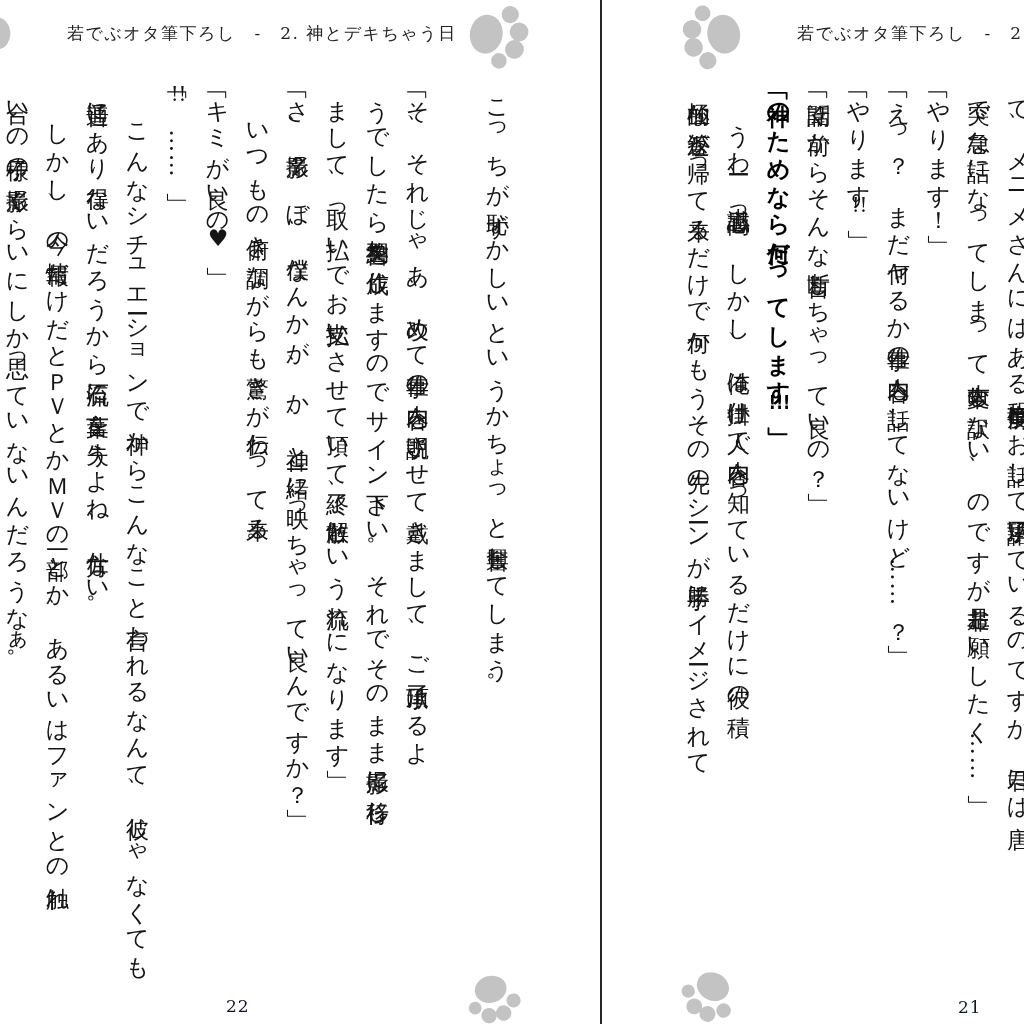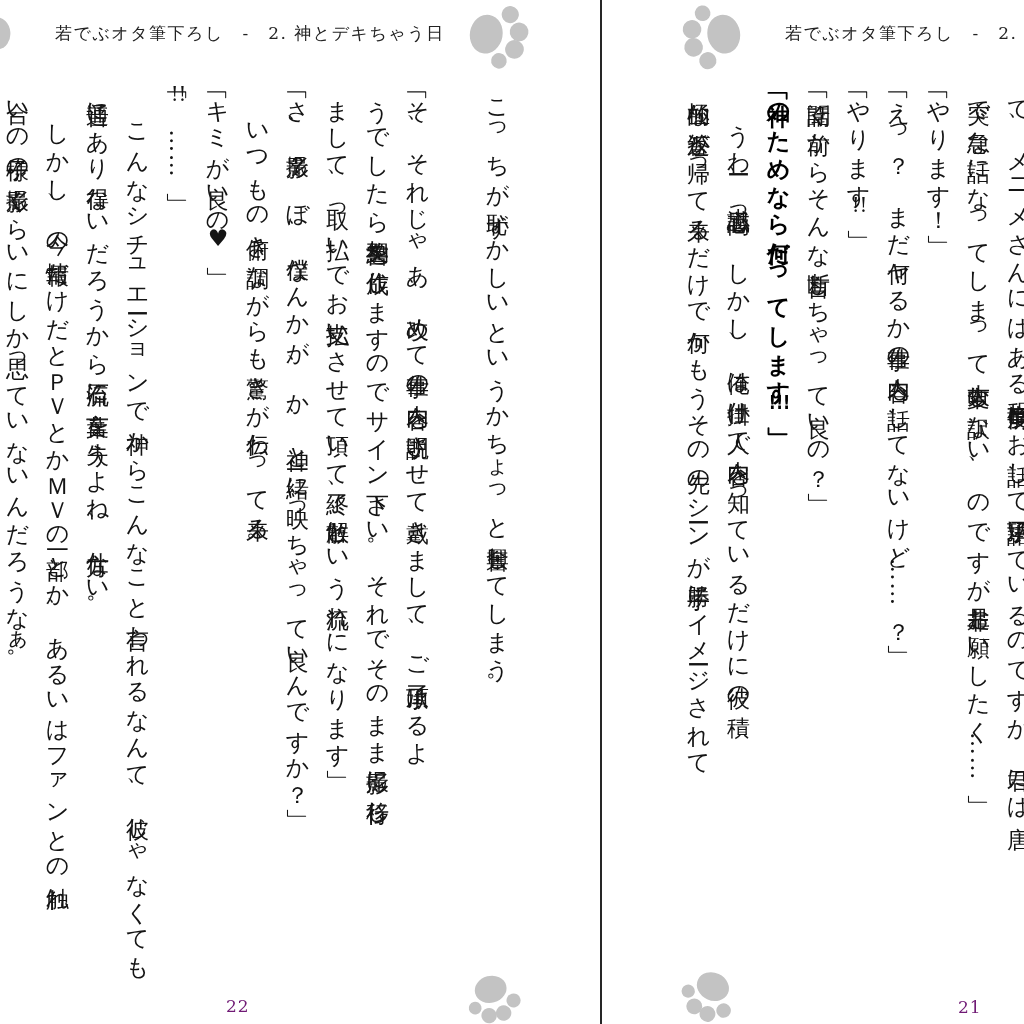--- a/index.html
+++ b/index.html
@@ -7,20 +7,21 @@
     width:1024px;height:1024px;position:relative;overflow:hidden;
     background:#ffffff;
     font-family:"DejaVu Serif","Liberation Serif",serif;
     color:#111111;
   }
   .page{position:absolute;top:0;height:1024px;}
   .page-header{
     position:absolute;top:22px;
     font-size:17px;letter-spacing:1.5px;color:#222;
     white-space:nowrap;
+    margin-left:12px;
   }
   .divider{
     position:absolute;left:600px;top:0;width:2px;height:1024px;
     background:#262626;
   }
   .textblock{
     position:absolute;top:84px;height:882px;
     writing-mode:vertical-rl;
     font-size:23px;letter-spacing:1.4px;
     color:#141414;
@@ -34,21 +35,21 @@
     font-family:"DejaVu Sans","Liberation Sans",sans-serif;
     font-weight:700;color:#000;
   }
   .tcy{
     text-combine-upright:all;
     -webkit-text-combine:horizontal;
     font-size:0.85em;letter-spacing:0;
   }
   .up{text-orientation:upright;}
   .page-number{
-    position:absolute;font-size:17px;color:#701a75;letter-spacing:1px;
+    position:absolute;font-size:17px;color:#0f172a;letter-spacing:1px;
   }
   .paw{position:absolute;}
   .paw svg{display:block;width:100%;height:100%;}
 </style>
 </head>
 <body>
 
 <svg width="0" height="0" style="position:absolute">
   <defs>
     <g id="pawdef" fill="#c3c3c3">

